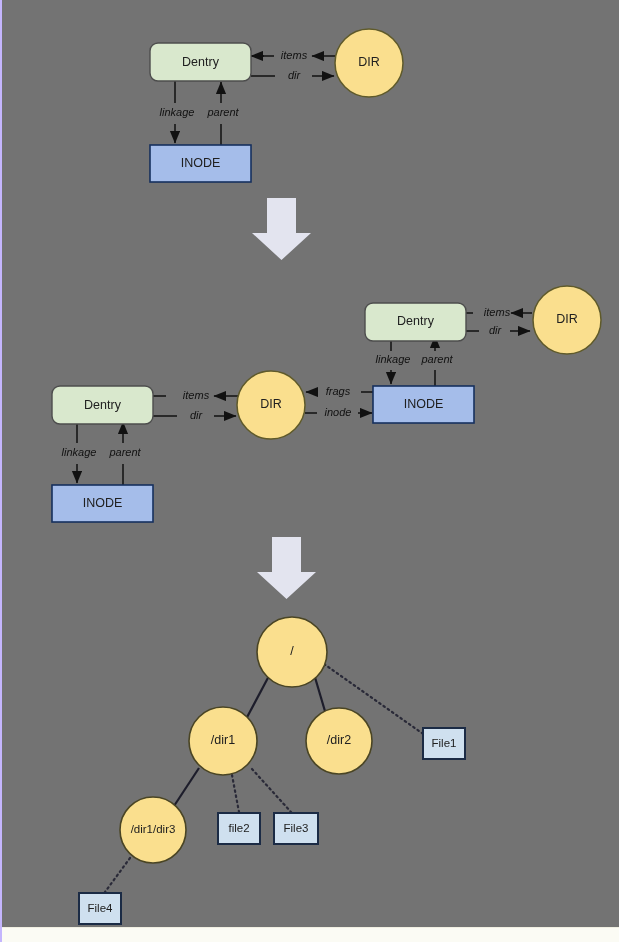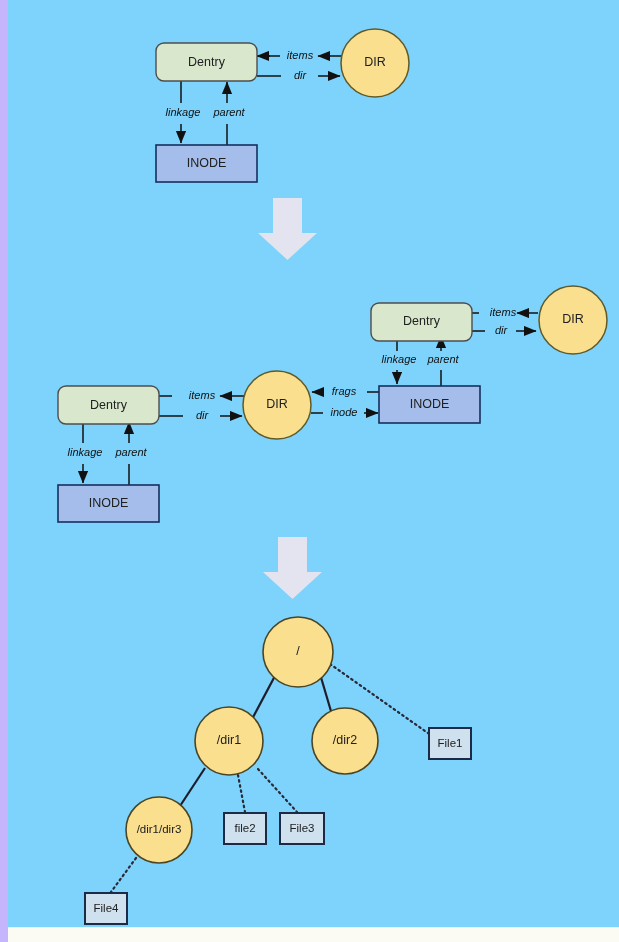--- a/index.html
+++ b/index.html
@@ -4,22 +4,22 @@
 <style>
   html, body {
     margin: 0;
     padding: 0;
     background: #ffffff;
   }
   #page {
     position: relative;
     width: 619px;
     height: 942px;
-    background: #7dd3fc;
-    border-left: 8px solid #c4b5fd;
+    background: #737373;
+    border-left: 2px solid #c4b5fd;
     box-sizing: border-box;
     overflow: hidden;
     font-family: "Liberation Sans", sans-serif;
   }
   #bottom-band {
     position: absolute;
     left: 0;
     bottom: 0;
     width: 100%;
     height: 14px;

